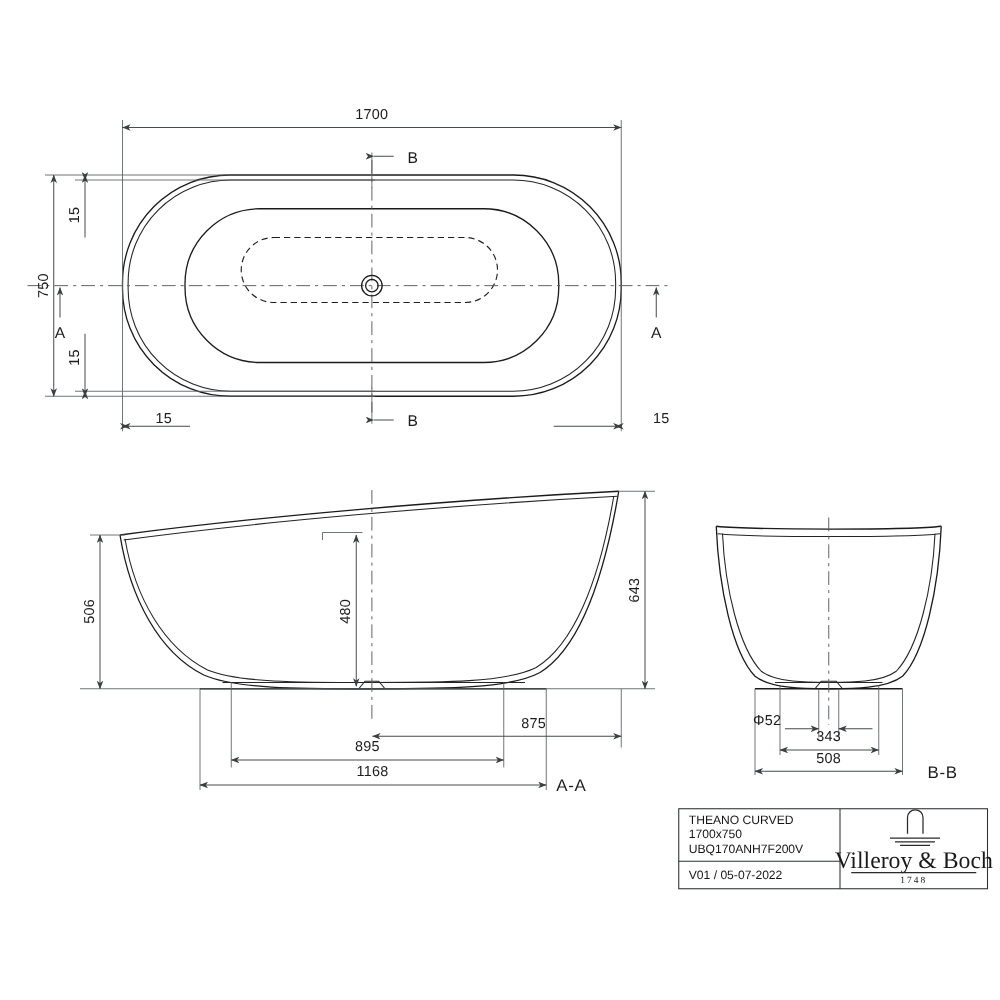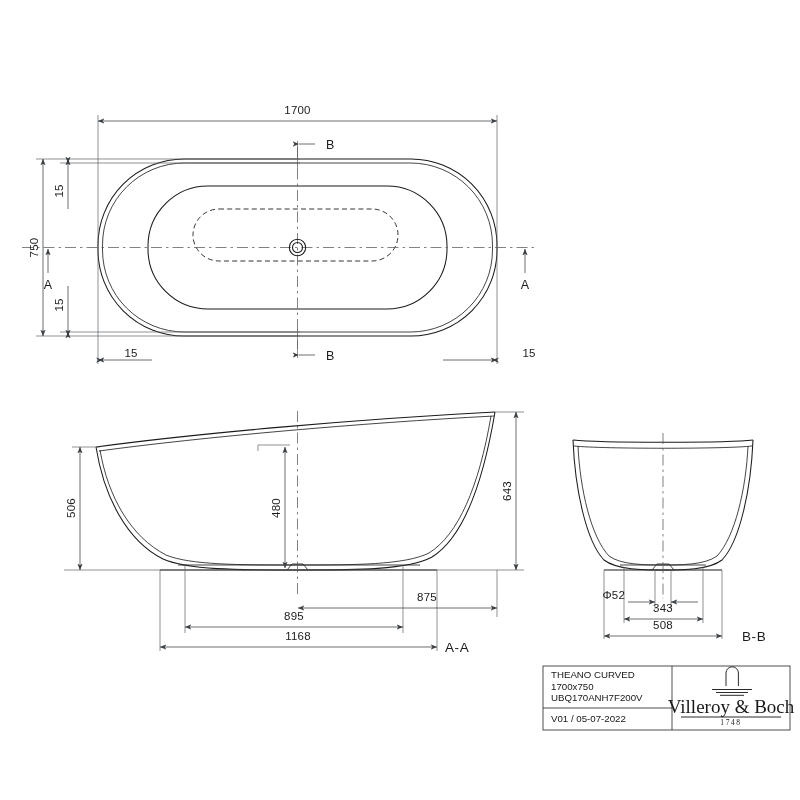--- a/index.html
+++ b/index.html
@@ -12,21 +12,20 @@
     height: 800px;
     font-family: "Liberation Sans", sans-serif;
     overflow: hidden;
     position: relative;
   }
   #drawing-root {
     position: absolute;
     top: 0; left: 0;
     width: 800px;
     height: 627px;
-    margin-top: 19px;
   }
   svg.sheet {
     display: block;
     width: 800px;
     height: 800px;
     background: #ffffff;
   }
   .obj       { fill: none; stroke: #1b1b1b; stroke-width: 1.05; }
   .obj-thin  { fill: none; stroke: #242424; stroke-width: 0.85; }
   .hidden-ln { fill: none; stroke: #1f1f1f; stroke-width: 0.9; stroke-dasharray: 5 3.2; }

